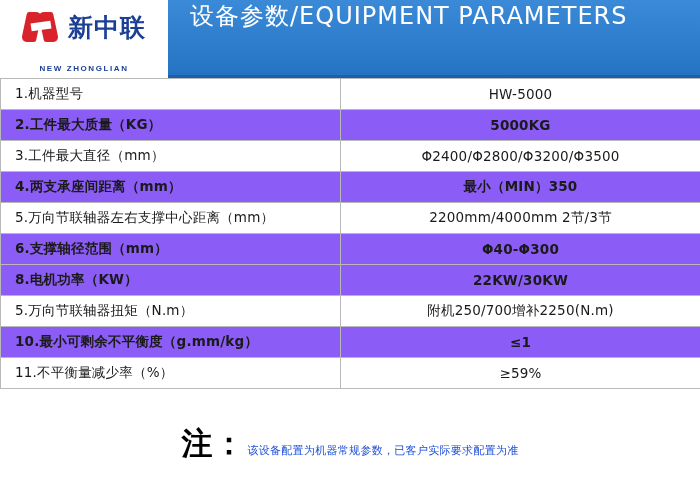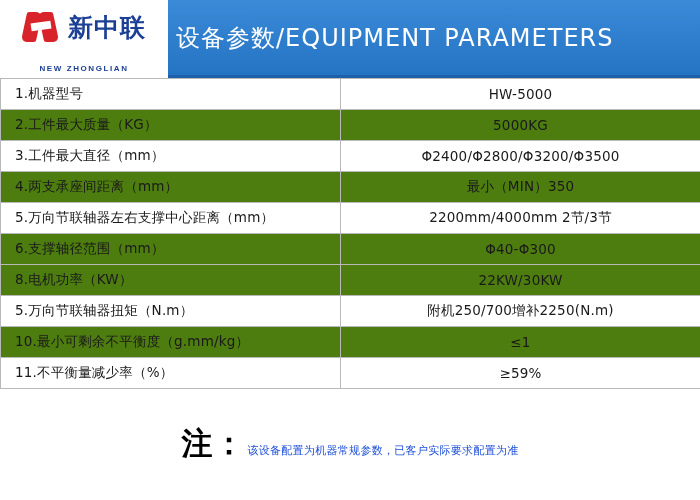--- a/index.html
+++ b/index.html
@@ -76,22 +76,22 @@
     color: #1b3f94;
     letter-spacing: 1.6px;
     margin-top: 19px;
     font-weight: bold;
   }
   .title-bar {
     flex: 1;
     background: #2f7fd1;
     background: linear-gradient(180deg, #3a8ad8 0%, #2574c4 100%);
     display: flex;
-    align-items: center;
-    padding-left: 8px;
+    align-items: flex-start;
+    padding-left: 22px;
     border-bottom: 3px solid #1d5fa8;
   }
   .title-bar .title-text {
     color: #ffffff;
     font-family: "DejaVu Sans", sans-serif;
     font-size: 24px;
     letter-spacing: 1px;
   }
 
   
@@ -116,21 +116,21 @@
     text-align: left;
     letter-spacing: 0.2px;
   }
   td.value {
     width: 360px;
     text-align: center;
     letter-spacing: 0.2px;
     margin-left: 21px;
   }
   tr.odd td { background: #ffffff; }
-  tr.even td { background: #4d7c0f; }
+  tr.even td { background: #8b5cf6; font-weight: bold; }
 
   
   .note {
     margin-top: 34px;
     display: flex;
     align-items: baseline;
     justify-content: center;
     padding: 0 20px;
   }
   .note-label {

